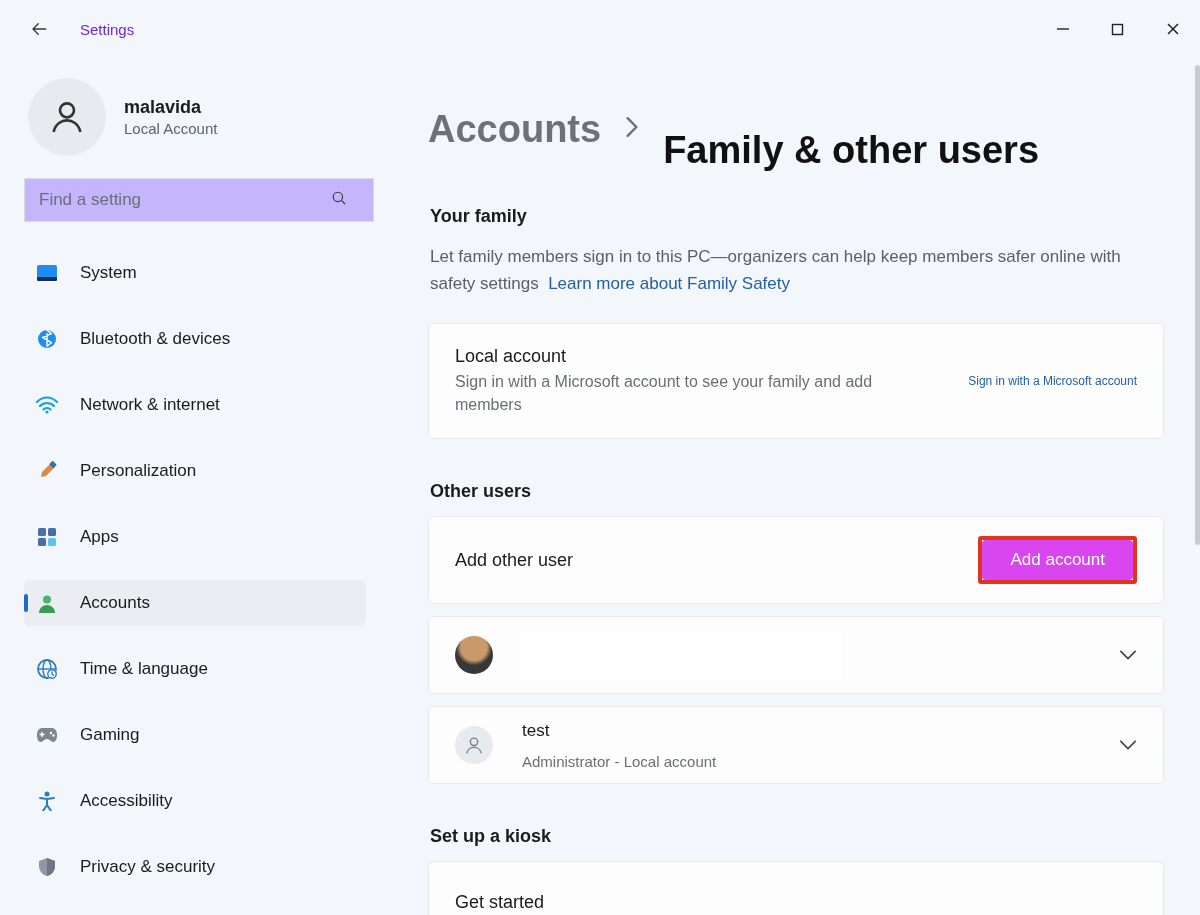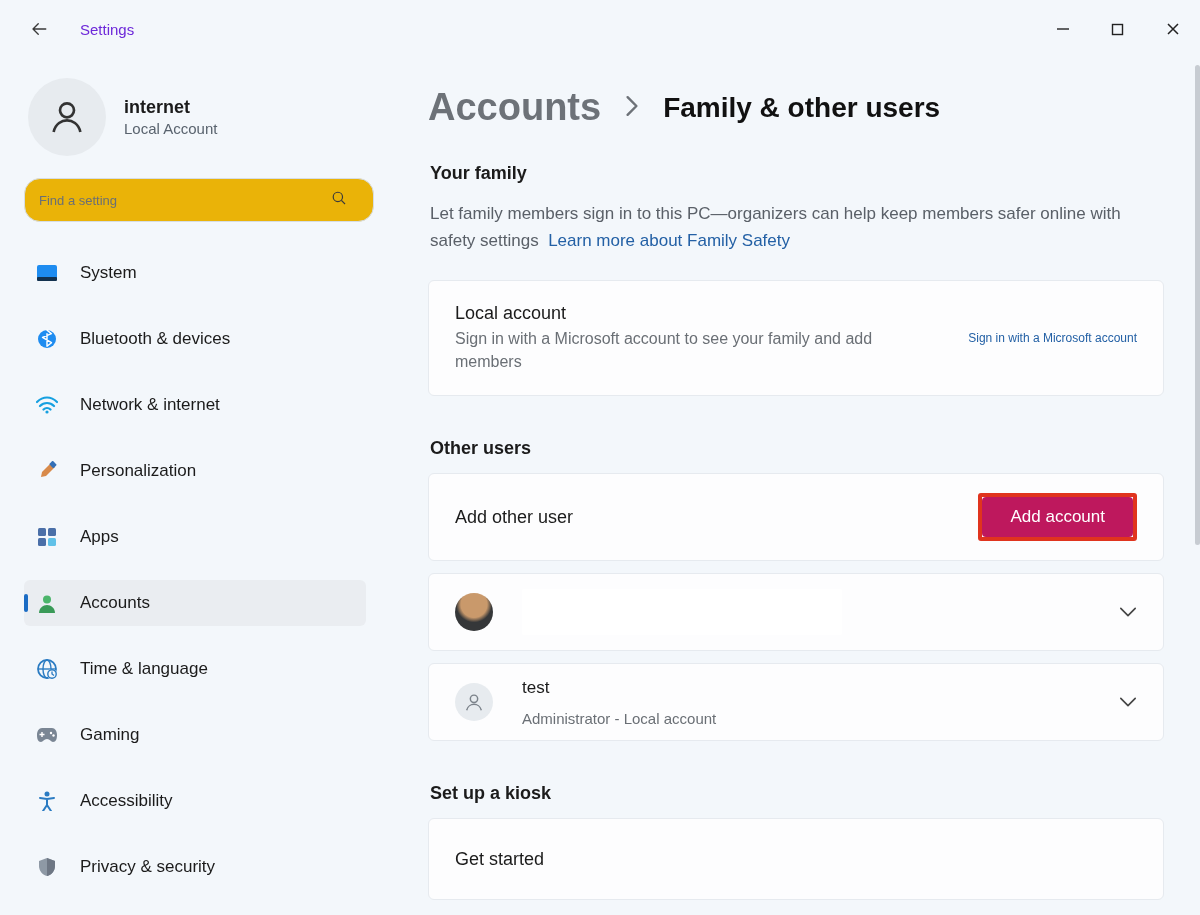--- a/index.html
+++ b/index.html
@@ -72,23 +72,23 @@
   .user-type { font-size: 15px; color: #59636e; margin-top: 2px; }
 
   .search-wrap {
     position: relative;
     margin: 0 4px 28px 0;
   }
   .search {
     width: 350px;
     height: 44px;
     border: 1px solid #d6dde4;
-    background: #eab308;
-    border-radius: 16px;
-    font-size: 13px;
+    background: #c4b5fd;
+    border-radius: 0;
+    font-size: 17px;
     padding: 0 44px 0 14px;
     color: #3b3b3b;
   }
   .search::placeholder { color: #6a6f75; }
   .search-icon {
     position: absolute;
     right: 20px; top: 50%;
     transform: translateY(-50%);
   }
 
@@ -127,21 +127,21 @@
     flex: 1;
     padding: 16px 36px 0 38px;
     overflow-y: auto;
   }
   .breadcrumb {
     display: flex; align-items: center; gap: 22px;
     margin: 12px 0 34px 0;
   }
   .bc-parent { font-size: 38px; font-weight: 600; color: #6d7278; }
   .bc-sep { font-size: 28px; color: #6d7278; font-weight: 400; }
-  .bc-current { font-size: 28px; font-weight: 600; color: #111; }
+  .bc-current { font-size: 38px; font-weight: 600; color: #111; margin-top: 43px; }
 
   .section-title { font-size: 18px; font-weight: 600; margin: 0 0 8px 2px; }
   .section-desc { font-size: 17px; color: #5a6068; line-height: 1.6; margin: 16px 0 10px 2px; }
   .link-inline { color: #2360a5; cursor: pointer; }
 
   .card {
     background: #fdfdfe;
     border: 1px solid #e6eaef;
     border-radius: 6px;
     display: flex;
@@ -168,21 +168,21 @@
     justify-content: space-between;
     margin-top: 14px;
   }
   .add-label { font-size: 18px; }
   .add-btn-wrap {
     border: 4px solid #e0341e;
     border-radius: 3px;
     padding: 0;
   }
   .add-btn {
-    background: #be185d;
+    background: #d946ef;
     color: #fff;
     border: none;
     height: 40px;
     padding: 0 28px;
     font-size: 17px;
     border-radius: 4px;
     cursor: pointer;
   }
 
   .user-row {
@@ -260,21 +260,21 @@
 
   <aside class="side">
     <div class="user-block">
       <div class="avatar-big">
         <svg width="40" height="40" viewBox="0 0 24 24">
             <circle cx="12" cy="8" r="4.2" stroke="#333" stroke-width="1.6" fill="none"></circle>
             <path d="M4 21c1-5 5-7 8-7s7 2 8 7" stroke="#333" stroke-width="1.6" fill="none"></path>
           </svg>
       </div>
       <div>
-        <div class="user-name">internet</div>
+        <div class="user-name">malavida</div>
         <div class="user-type">Local Account</div>
       </div>
     </div>
 
     <div class="search-wrap">
       <input class="search" type="text" placeholder="Find a setting" style="">
       <span class="search-icon">
         <svg width="18" height="18" viewBox="0 0 24 24">
             <circle cx="10.5" cy="10.5" r="6.2" stroke="#3a3a3a" stroke-width="1.6" fill="none"></circle>
             <line x1="15.2" y1="15.2" x2="20" y2="20" stroke="#3a3a3a" stroke-width="1.6"></line>

